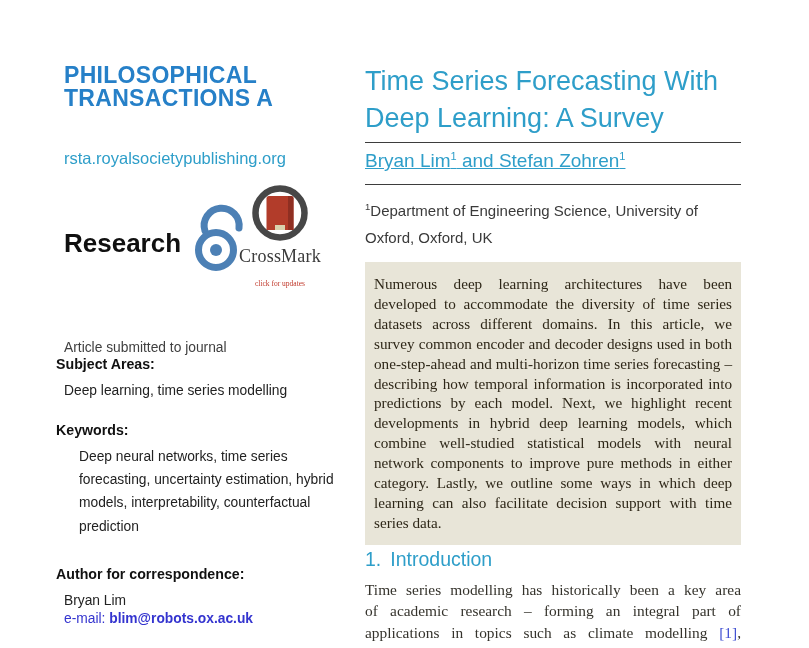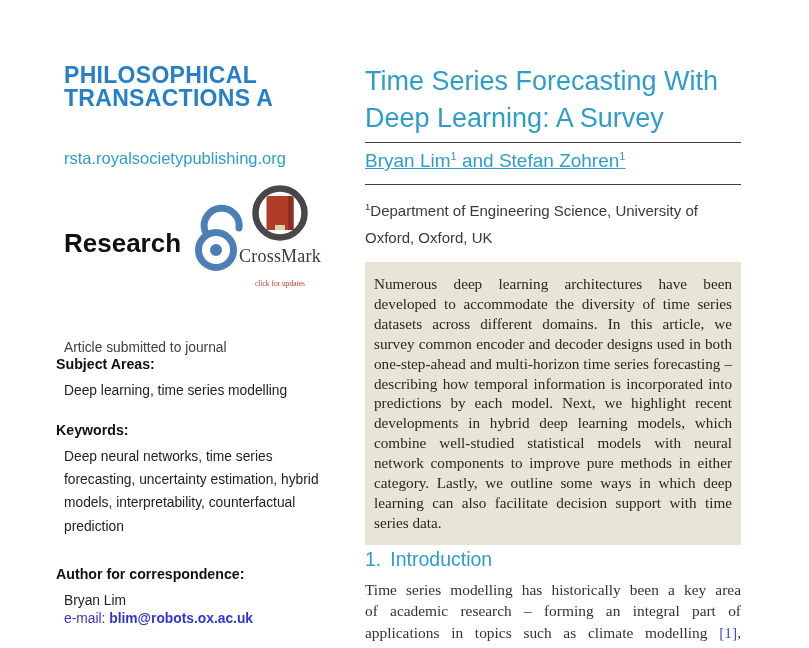--- a/index.html
+++ b/index.html
@@ -14,21 +14,21 @@
   .research-label{left:64px;top:228px;font-size:26px;color:#101010;font-weight:bold;}
   .oa-icon{left:194px;top:198px;}
   .crossmark{left:237px;top:185px;width:86px;text-align:center;cursor:pointer;}
   .crossmark-caption{font-family:"Liberation Serif",serif;font-size:18px;color:#3b3b3b;
                      margin-top:1px;letter-spacing:0.2px;}
   .crossmark-sub{font-size:7.5px;color:#c0392b;margin-top:12px;font-family:Liberation Serif, serif;}
   .submitted{left:64px;top:296px;font-size:13.8px;color:#404040;margin-top:44px;}
   .side-label{left:56px;font-size:14.2px;font-weight:700;color:#111;}
   .side-text{left:64px;font-size:13.8px;color:#222;width:255px;line-height:23.2px;}
   .lbl-subject{top:356px;} .txt-subject{top:379px;}
-  .lbl-keywords{top:422px;} .txt-keywords{top:445px;}
+  .lbl-keywords{top:422px;} .txt-keywords{top:445px;margin-left:15px;}
   .lbl-corr{top:566px;} .txt-corrname{top:589px;}
   .email-line{left:64px;top:611px;font-size:13.8px;color:#3434cf;}
   .email-link{color:#3434cf;text-decoration:none;cursor:pointer;font-weight:bold;}
 
   
   .rcol{left:365px;width:376px;}
   .title{top:63px;font-size:27px;line-height:37px;color:#2e9ec9;font-weight:400;}
   .rule{height:0;border-top:1.6px solid #3d3d3d;width:376px;}
   .rule1{top:142px;} .rule2{top:184px;}
   .authors{top:150px;font-size:19px;color:#2e9ec9;text-decoration:underline;}

